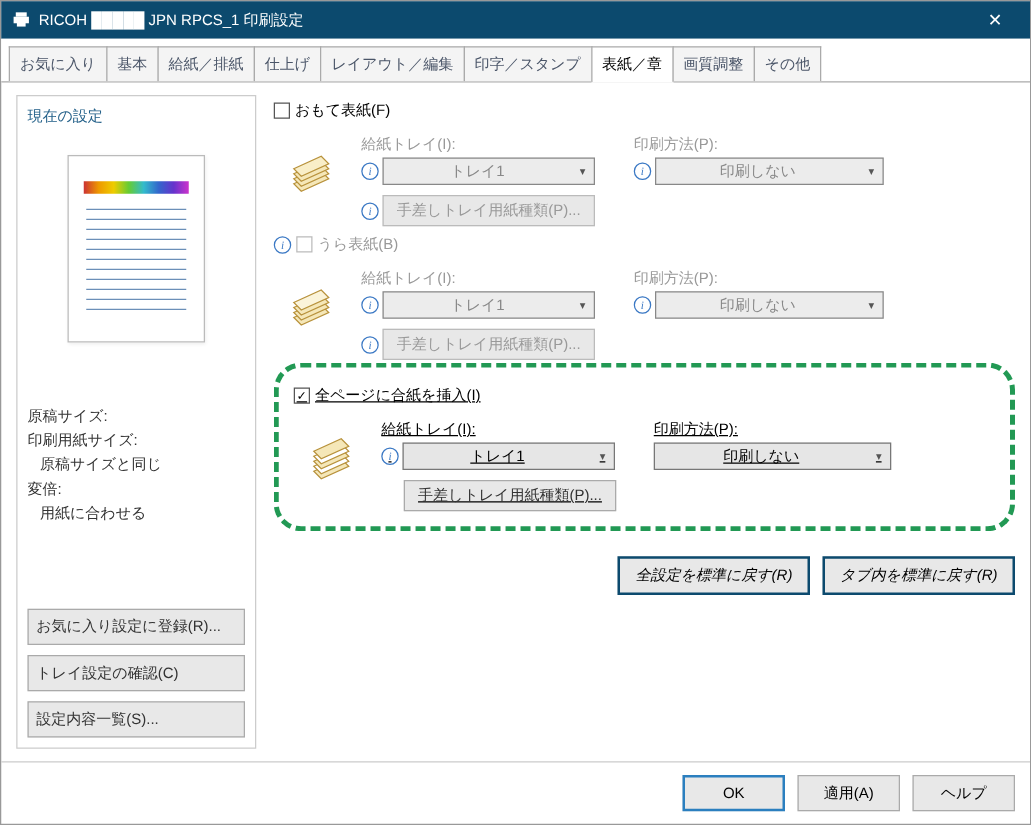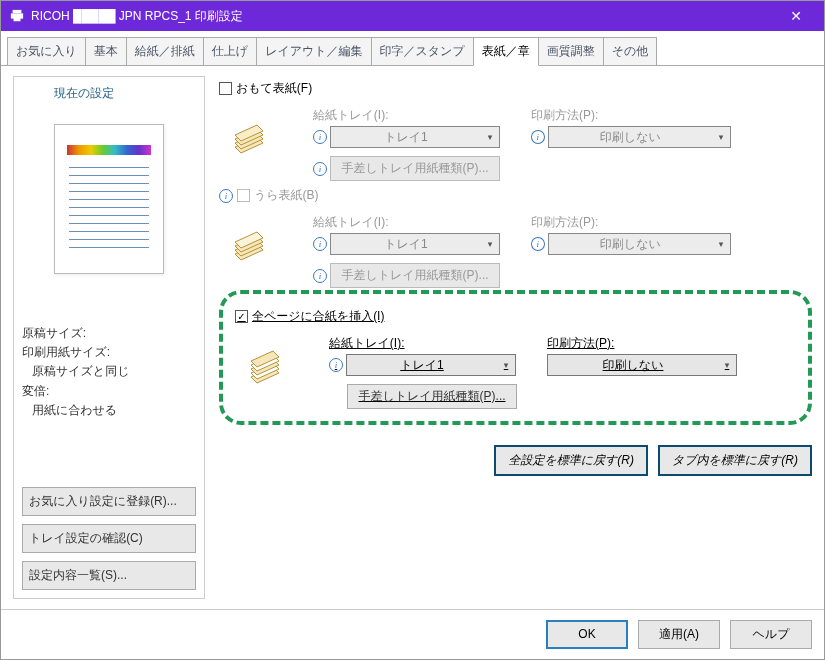--- a/index.html
+++ b/index.html
@@ -1,44 +1,44 @@
 <!DOCTYPE html>
 <html><head>
   <meta charset="utf-8">
   <style>
     * { box-sizing: border-box; margin: 0; padding: 0; font-family: 'Meiryo', 'MS PGothic', sans-serif; font-size: 12px; }
     body { background: #fff; }
     .window { width: 825px; height: 660px; border: 1px solid #999; background: #fff; display: flex; flex-direction: column; }
-    .titlebar { background: #6d28d9; color: #fff; height: 30px; display: flex; align-items: center; padding: 0 8px; }
+    .titlebar { background: #0c4a6e; color: #fff; height: 30px; display: flex; align-items: center; padding: 0 8px; }
     .printer-icon { width:16px; height:16px; margin-right:6px; display:inline-flex; align-items:center; justify-content:center; }
     .title { flex: 1; }
     .close-btn { width: 40px; height: 30px; display: flex; align-items: center; justify-content: center; color: #fff; cursor: pointer; font-size: 14px; }
     .tabs { display: flex; border-bottom: 1px solid #aaa; padding: 6px 6px 0 6px; background: #fff; }
     .tab { padding: 5px 8px; border: 1px solid #aaa; border-bottom: none; margin-right: -1px; background: #f4f4f4; color: #4a5568; cursor: pointer; position: relative; }
     .tab.active { background: #fff; border-bottom: 1px solid #fff; margin-bottom: -1px; color: #000; }
     .content { flex: 1; display: flex; padding: 10px 12px; gap: 14px; }
     .left-panel { width: 192px; border: 1px solid #ccc; padding: 8px; display: flex; flex-direction: column; }
-    .left-title { color: #236089; margin-bottom: 6px; margin-left: 32px; }
+    .left-title { color: #236089; margin-bottom: 6px; }
     .preview-box { width: 140px; height: 174px; margin: 6px auto; background:#fff; position:relative; }
     .paper { width:110px; height:150px; background:#fff; border:1px solid #bbb; position:relative; margin: 10px auto; box-shadow: 1px 1px 3px rgba(0,0,0,0.08); }
     .rainbow { position:absolute; top:20px; left:12px; right:12px; height:10px; background: linear-gradient(90deg,#c33,#e90,#ec0,#6c3,#3bc,#36c,#63c,#c3c); }
     .lines { position:absolute; top:42px; left:14px; right:14px; }
     .lines div { height:1px; background:#6b8fb8; margin-bottom:7px; }
     .info-block { margin-top: 30px; color: #333; line-height: 1.6; }
     .info-block .indent { padding-left: 10px; }
     .left-buttons { margin-top: auto; display: flex; flex-direction: column; gap: 8px; }
     .btn { background: #e8e8e8; border: 1px solid #aaa; padding: 5px 6px; text-align: left; color: #333; cursor: pointer; }
     .right-panel { flex: 1; position: relative; }
     .section { display: flex; align-items: flex-start; gap: 10px; padding: 6px 0 2px 0; position: relative; }
     .check-row { display: flex; align-items: center; gap: 4px; margin: 4px 0 4px 0; }
     .checkbox { width: 13px; height: 13px; border: 1px solid #555; background: #fff; display: inline-flex; align-items:center; justify-content:center; }
     .checkbox.checked::after { content:"✓"; font-size:10px; color:#000; }
     .disabled { color: #999; }
     .icon-stack { width: 60px; height: 60px; display:flex; align-items:center; justify-content:center; }
-    .fields { flex: 1; display: flex; flex-direction: column; gap: 4px; margin-left: 24px; }
+    .fields { flex: 1; display: flex; flex-direction: column; gap: 4px; }
     .field-row { display: flex; gap: 18px; align-items: flex-end; }
     .field-col { display: flex; flex-direction: column; gap: 2px; }
     .label-row { display:flex; align-items:center; gap:3px; }
     .info-i { width:14px; height:14px; border-radius:50%; border:1px solid #3a78c4; color:#3a78c4; display:inline-flex; align-items:center; justify-content:center; font-size:9px; font-style:italic; font-family:serif; }
     .select { display:inline-flex; align-items:center; border:1px solid #888; background:#ececec; height:22px; position:relative; }
     .select.disabled-sel { color:#888; }
     .select-text { padding: 0 6px; flex:1;text-align:center; }
     .select-arrow { width:18px; text-align:center; border-left: 0; color:#555; font-size:9px; }
     .select.enabled { background:#e6e6e6; color:#000; border:1px solid #777; }
     .btn-small { background: #e8e8e8; border: 1px solid #aaa; padding: 3px 10px; color:#333; text-align:center; }

